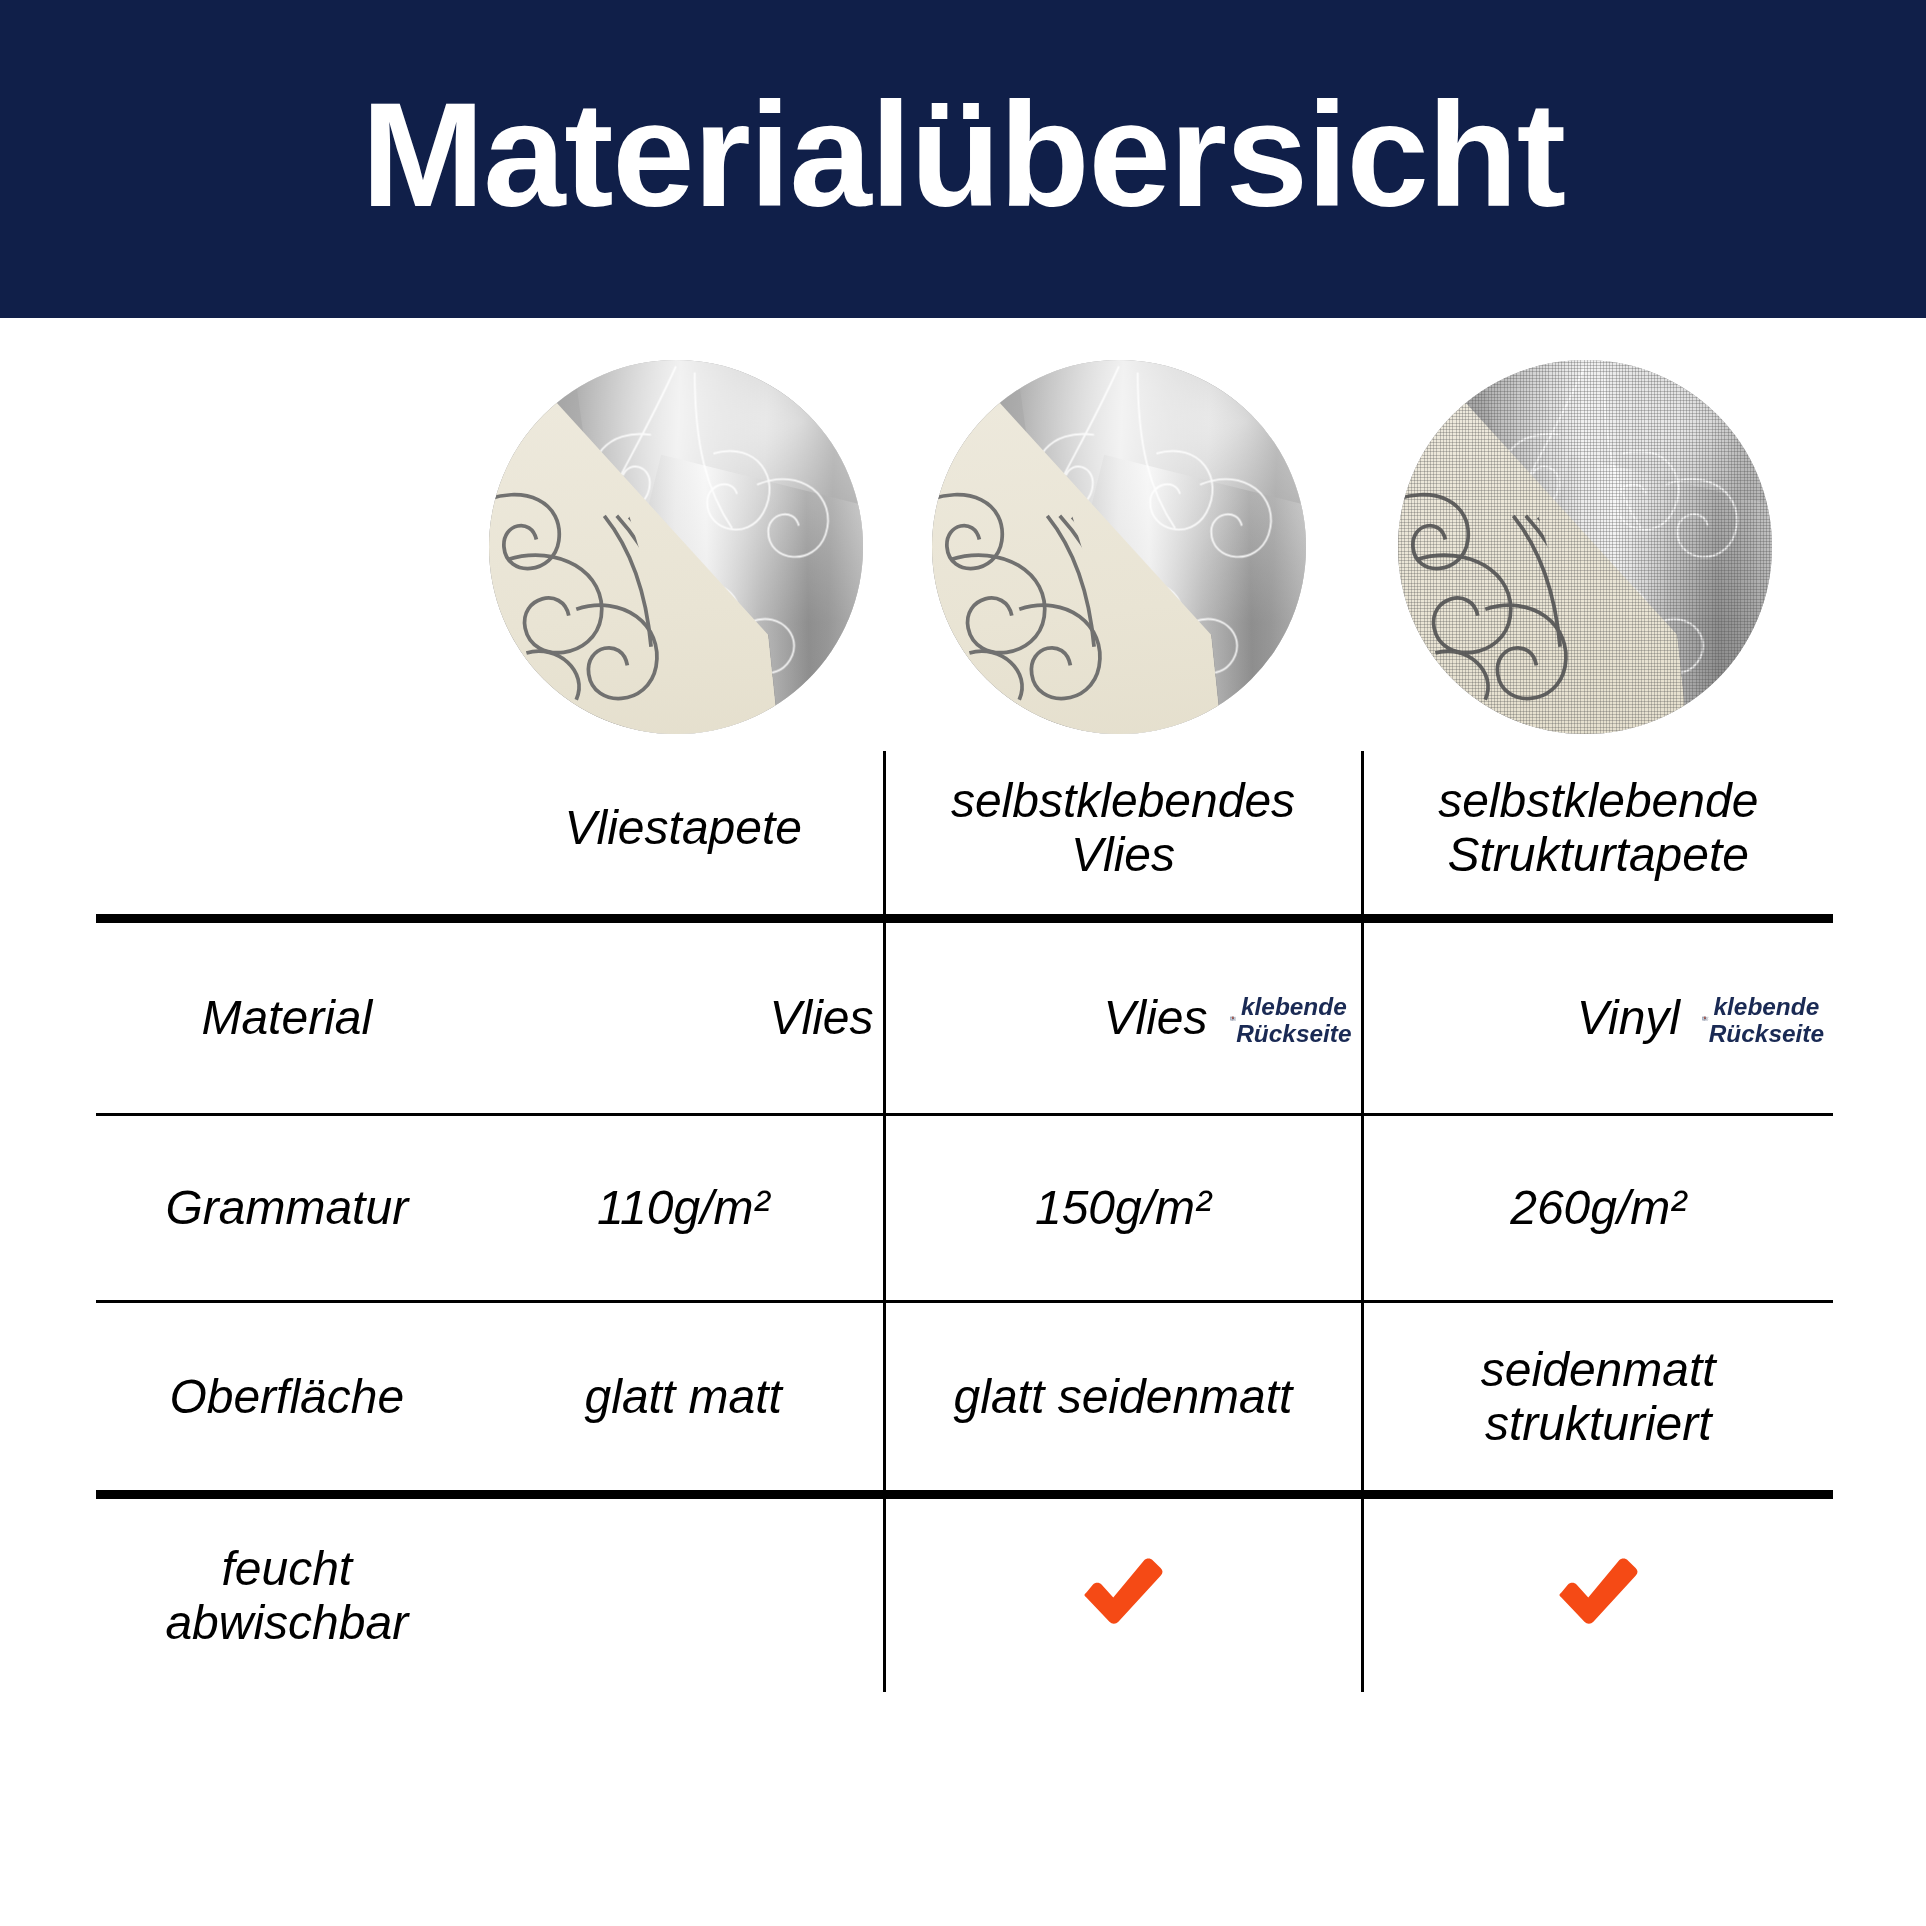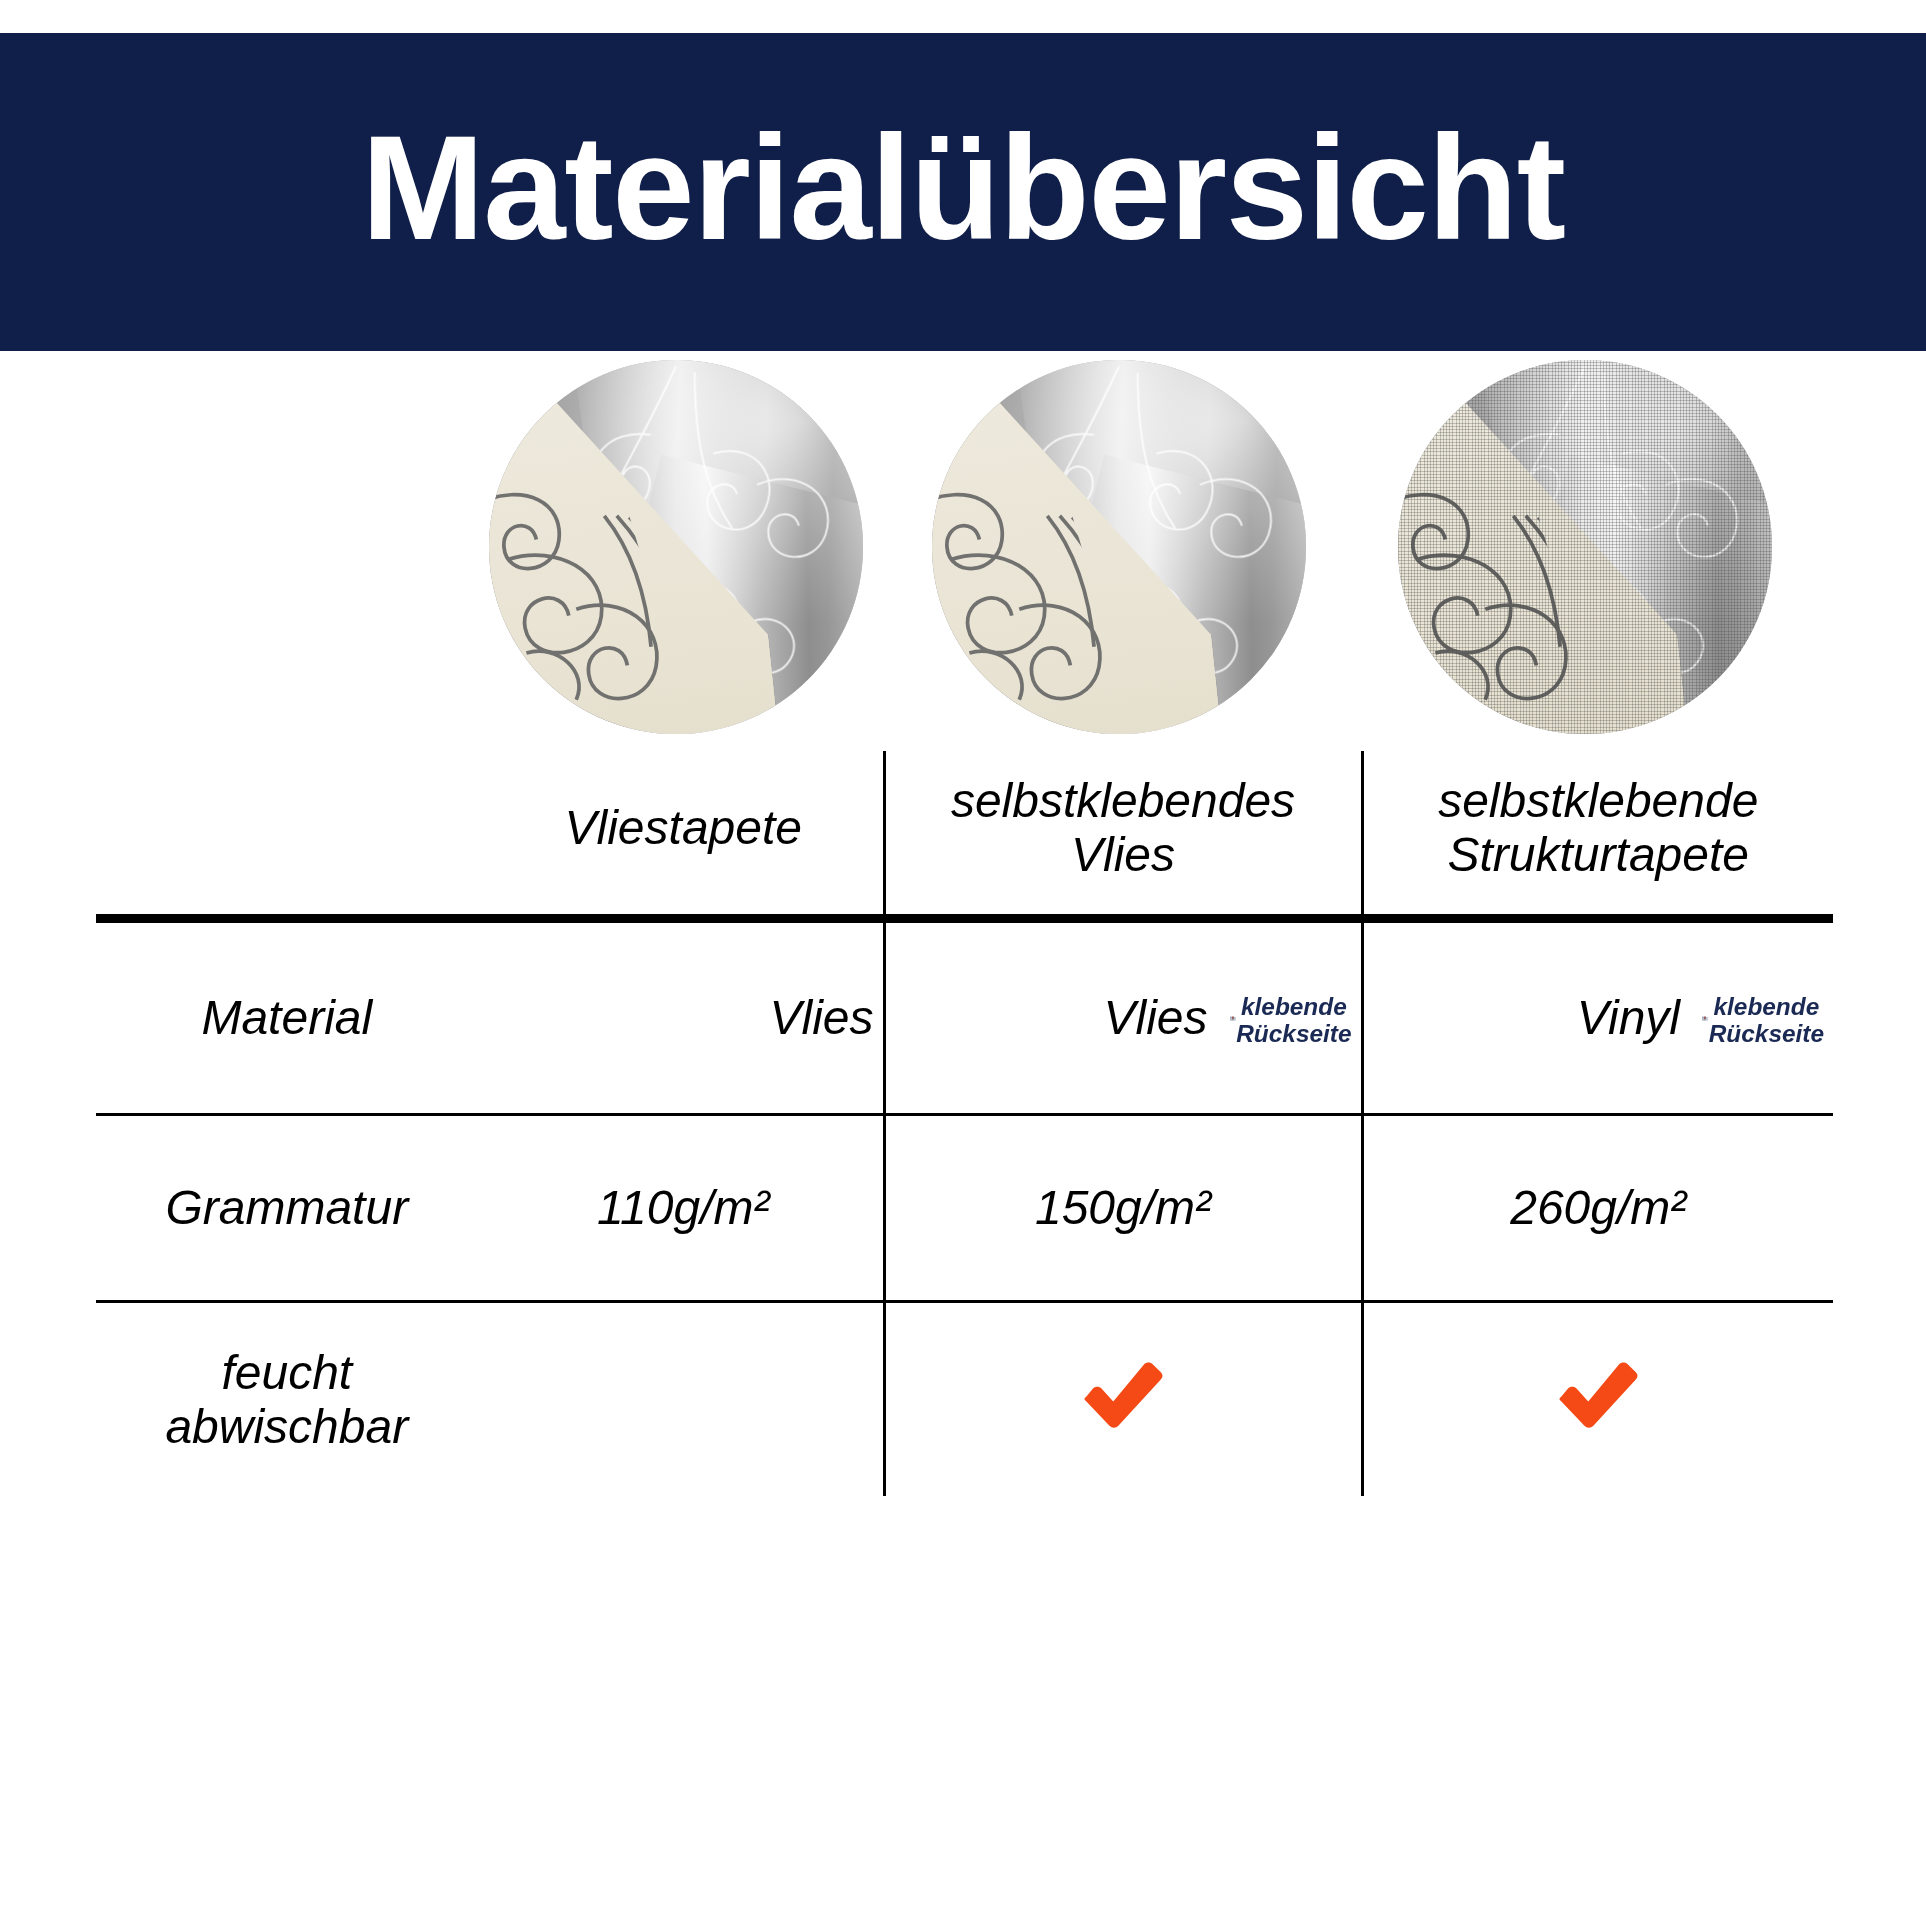--- a/index.html
+++ b/index.html
@@ -7,21 +7,21 @@
     width:1926px;height:1926px;
     background:#ffffff;
     font-family:"Liberation Sans","DejaVu Sans",sans-serif;
     overflow:hidden;
     position:relative;
   }
   
   .header-band{
     position:absolute;left:0;top:0;width:1926px;height:318px;
     background:#101f49;
-    display:flex;align-items:center;justify-content:center;margin-top:33px;
+    display:flex;align-items:center;justify-content:center;
   }
   .header-title{
     color:#ffffff;
     font-size:148px;
     font-weight:bold;
     letter-spacing:-1.3px;
     line-height:1;
     white-space:nowrap;
     margin-top:-7.7px;
   }
@@ -352,20 +352,26 @@
       </td>
     </tr>
 
     <tr class="r2">
       <td class="rowlabel">Grammatur</td>
       <td class="v">110g/m²</td>
       <td class="v">150g/m²</td>
       <td>260g/m²</td>
     </tr>
 
+    <tr class="r3">
+      <td class="rowlabel">Oberfläche</td>
+      <td class="v">glatt matt</td>
+      <td class="v">glatt seidenmatt</td>
+      <td>seidenmatt strukturiert</td>
+    </tr>
 
 
     <tr class="r5">
       <td class="rowlabel">feucht abwischbar</td>
       <td class="v">
             <span class="empty"></span>
           </td>
       <td class="v">
         <span class="check">
           <svg viewBox="0 0 68 55">

